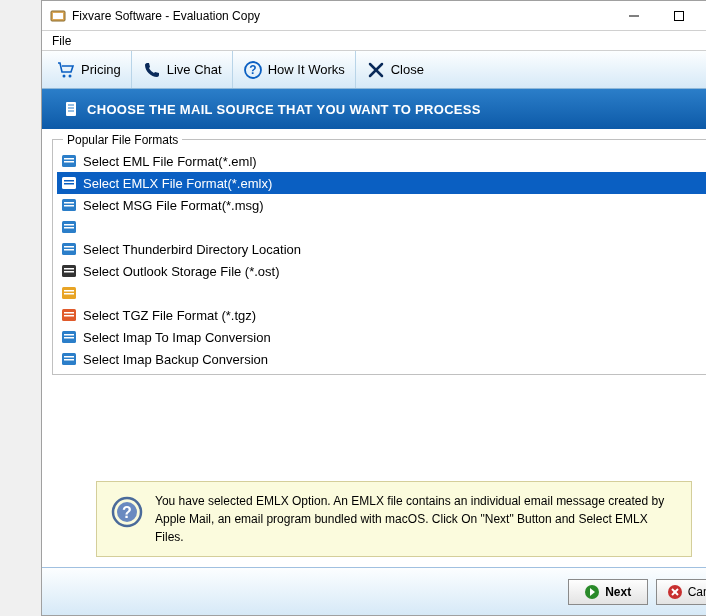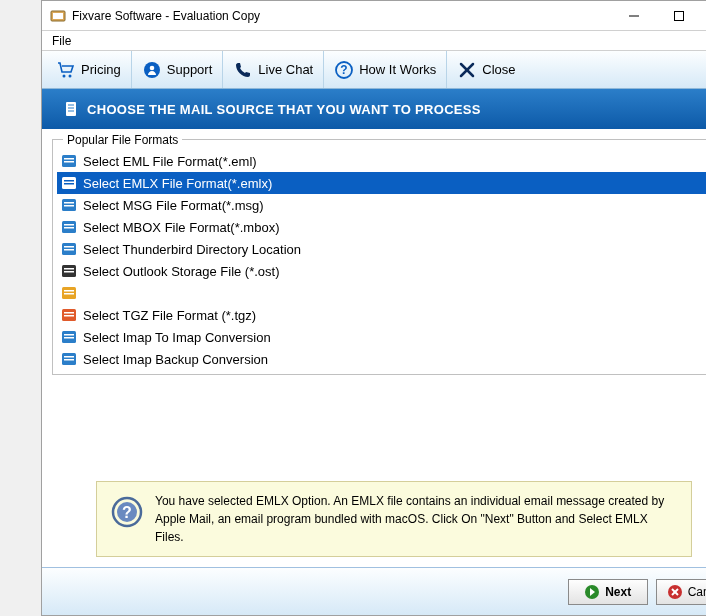--- a/index.html
+++ b/index.html
@@ -80,30 +80,20 @@
             <path d="M2 3h2l2 9h9l2-6H6" fill="none" stroke="#0a5fc2" stroke-width="1.6"></path>
             <circle cx="8" cy="16" r="1.5" fill="#0a5fc2"></circle>
             <circle cx="14" cy="16" r="1.5" fill="#0a5fc2"></circle>
           </svg>
         </span>
       <span>Pricing</span>
     </div>
     <div class="toolbar-btn">
       <span class="toolbar-icon">
           <svg width="20" height="20" viewBox="0 0 20 20">
-            <circle cx="10" cy="10" r="8" fill="#0a5fc2"></circle>
-            <circle cx="10" cy="8" r="2.3" fill="#fff"></circle>
-            <path d="M6 15c0-2.2 1.8-4 4-4s4 1.8 4 4" fill="#fff"></path>
-          </svg>
-        </span>
-      <span>Support</span>
-    </div>
-    <div class="toolbar-btn">
-      <span class="toolbar-icon">
-          <svg width="20" height="20" viewBox="0 0 20 20">
             <path d="M5 3c-1 0-2 1-2 2 0 6 6 12 12 12 1 0 2-1 2-2v-2l-4-1-1 1c-2-1-4-3-5-5l1-1-1-4H5z" fill="#0a2a5a"></path>
           </svg>
         </span>
       <span>Live Chat</span>
     </div>
     <div class="toolbar-btn">
       <span class="toolbar-icon">
           <svg width="20" height="20" viewBox="0 0 20 20">
             <circle cx="10" cy="10" r="8" fill="none" stroke="#0a5fc2" stroke-width="1.8"></circle>
             <text x="10" y="14" text-anchor="middle" font-size="12" font-weight="bold" fill="#0a5fc2">?</text>
@@ -169,21 +159,20 @@
             <span>Select MSG File Format(*.msg)</span>
           </div>
           <div class="list-item">
             <span class="list-icon">
               <svg width="16" height="16" viewBox="0 0 16 16">
                 <rect x="1" y="2" width="14" height="12" rx="1.5" fill="#2b7ec9"></rect>
                 <rect x="3" y="5" width="10" height="1.5" fill="#fff"></rect>
                 <rect x="3" y="8" width="10" height="1.5" fill="#fff"></rect>
               </svg>
             </span>
-            <span>Select MBOX File Format(*.mbox)</span>
           </div>
           <div class="list-item">
             <span class="list-icon">
               <svg width="16" height="16" viewBox="0 0 16 16">
                 <rect x="1" y="2" width="14" height="12" rx="1.5" fill="#2b7ec9"></rect>
                 <rect x="3" y="5" width="10" height="1.5" fill="#fff"></rect>
                 <rect x="3" y="8" width="10" height="1.5" fill="#fff"></rect>
               </svg>
             </span>
             <span>Select Thunderbird Directory Location</span>

